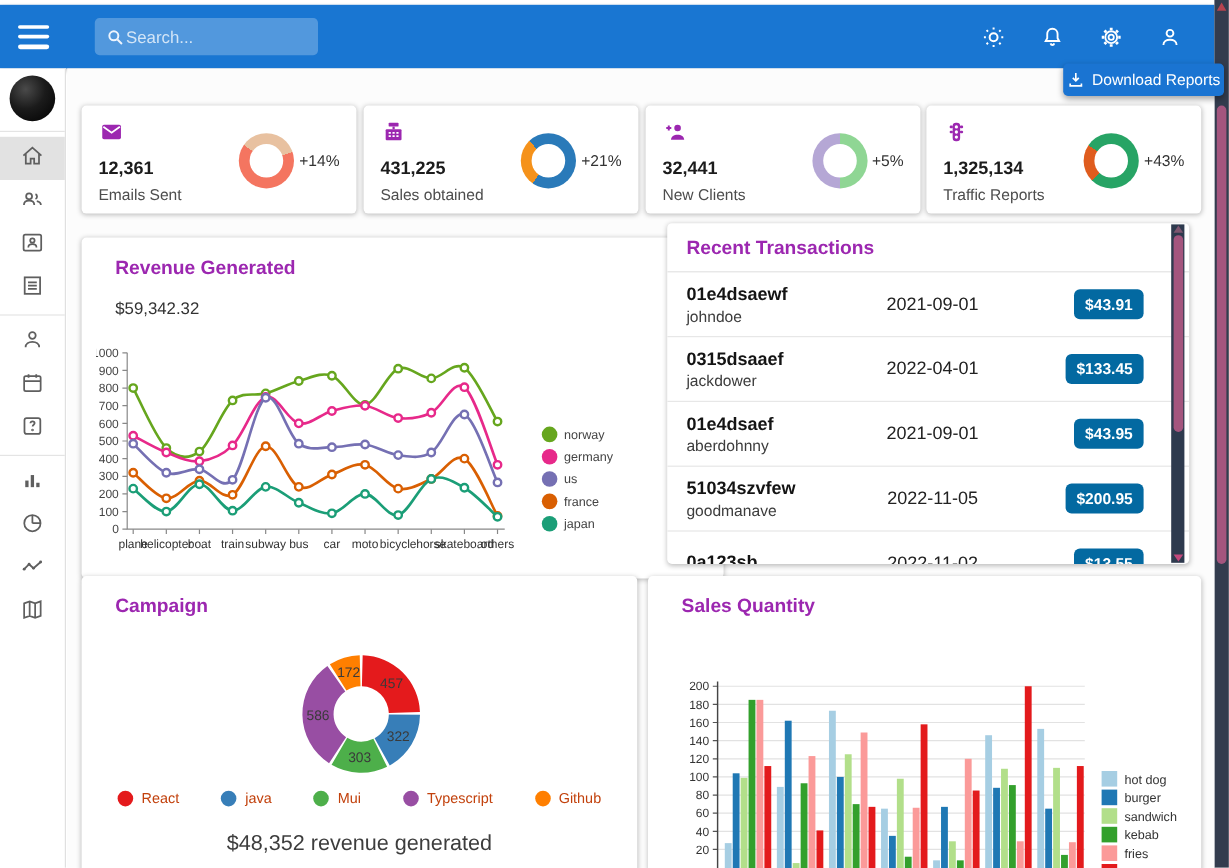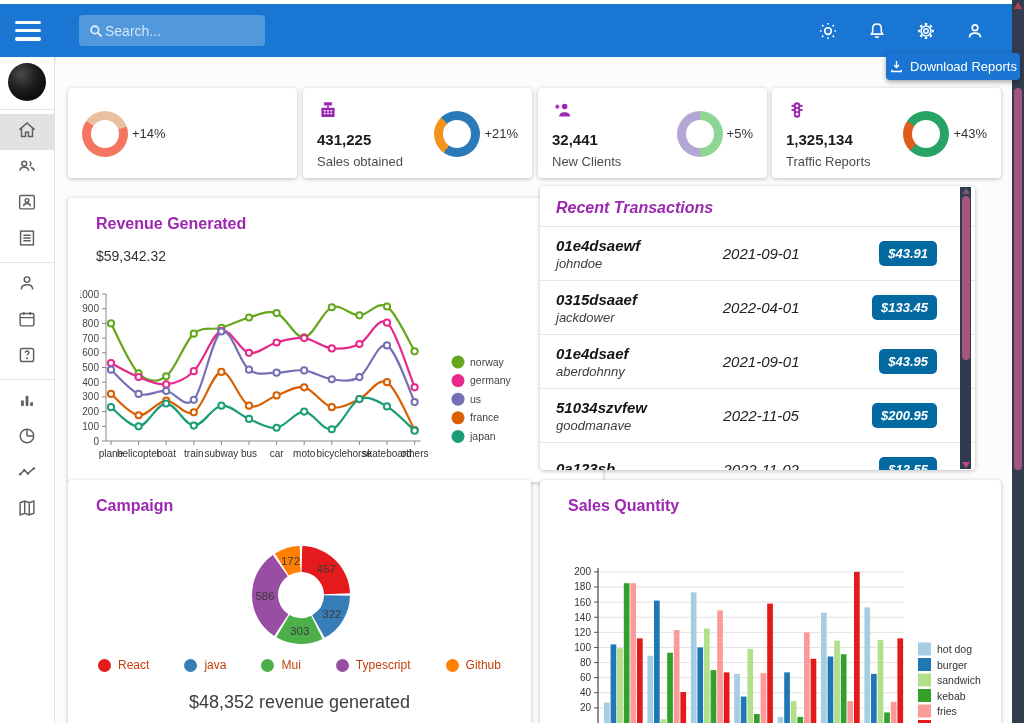--- a/index.html
+++ b/index.html
@@ -57,21 +57,21 @@
   .stat-donut { width:46px; height:46px; border-radius:50%; position:relative; margin-top:2px; }
   .stat-donut::after { content:""; position:absolute; inset:9px; background:#fff; border-radius:50%; }
   .stat-delta { font-size:13px; color:#333; }
 
   
   .panel-title { font-size:16px; font-weight:bold; color:#9c27b0; }
   .revenue-panel { left:68px; top:198px; width:535px; height:284px; }
   .revenue-head { padding:17px 26px 0 28px; display:flex; justify-content:space-between; }
   .revenue-amount { font-size:14px; color:#333; padding:9px 0 0 28px; }
 
-  .trans-panel { left:540px; top:186px; width:435px; height:284px; overflow:hidden;font-style:italic; }
+  .trans-panel { left:556px; top:186px; width:435px; height:284px; overflow:hidden; }
   .trans-head { padding:13px 16px 9px 16px; border-bottom:1px solid #e3e3e3; }
   .trans-row { height:54px; border-bottom:1px solid #e7e7e7; display:grid;
     grid-template-columns:1.25fr 1fr 1fr; align-items:center; padding:0 38px 0 16px; }
   .trans-id { font-size:15px; font-weight:bold; color:#141414; }
   .trans-user { font-size:13px; color:#3c3c3c; margin-top:2px; }
   .trans-date { font-size:15px; color:#222; justify-self:center; }
   .trans-badge { justify-self:end; background:#0369a1; color:#fff; font-size:13px; font-weight:bold;
     padding:5px 9px; border-radius:5px; }
   .trans-scrollbar { position:absolute; right:4px; top:1px; width:11px; height:282px; background:#2e3a4e; }
   .ts-up { position:absolute; top:1px; left:1.5px; width:0; height:0; border-left:4px solid transparent;
@@ -244,20 +244,29 @@
     <span>
       <svg width="22" height="22" viewBox="0 0 24 24" fill="none" stroke="#5f5f5f" stroke-width="1.6">
         <path d="M4.5 6.3 9.5 4.5 14.5 6.3 19.5 4.5 V17.7 L14.5 19.5 9.5 17.7 4.5 19.5 Z M9.5 4.5v13.2 M14.5 6.3v13.2"></path>
         </svg></span>
   </div>
 </div>
 
 <div class="content-bg"></div>
 
 <div class="card stat-card" style="left:68px;">
+  <div class="stat-left">
+    <span>
+      <svg width="22" height="22" viewBox="0 0 24 24">
+          <rect x="3.5" y="5.5" width="17" height="13" rx="1.6" fill="#9c27b0"></rect>
+      <path d="M4.5 7.2 12 12.6 19.5 7.2" fill="none" stroke="#fff" stroke-width="1.6"></path>
+        </svg></span>
+    <div class="stat-value">12,361</div>
+    <div class="stat-label">Emails Sent</div>
+  </div>
   <div class="stat-right">
     <div class="stat-donut" style="background: conic-gradient(from -55deg, rgb(232, 193, 160) 0deg, rgb(232, 193, 160) 35%, rgb(244, 117, 96) 35%, rgb(244, 117, 96) 100%);"></div>
     <div class="stat-delta">+14%</div>
   </div>
 </div>
 <div class="card stat-card" style="left:303px;">
   <div class="stat-left">
     <span>
       <svg width="22" height="22" viewBox="0 0 24 24" fill="#9c27b0">
         <rect x="7.5" y="3.5" width="9" height="3.6" rx="0.8"></rect>

